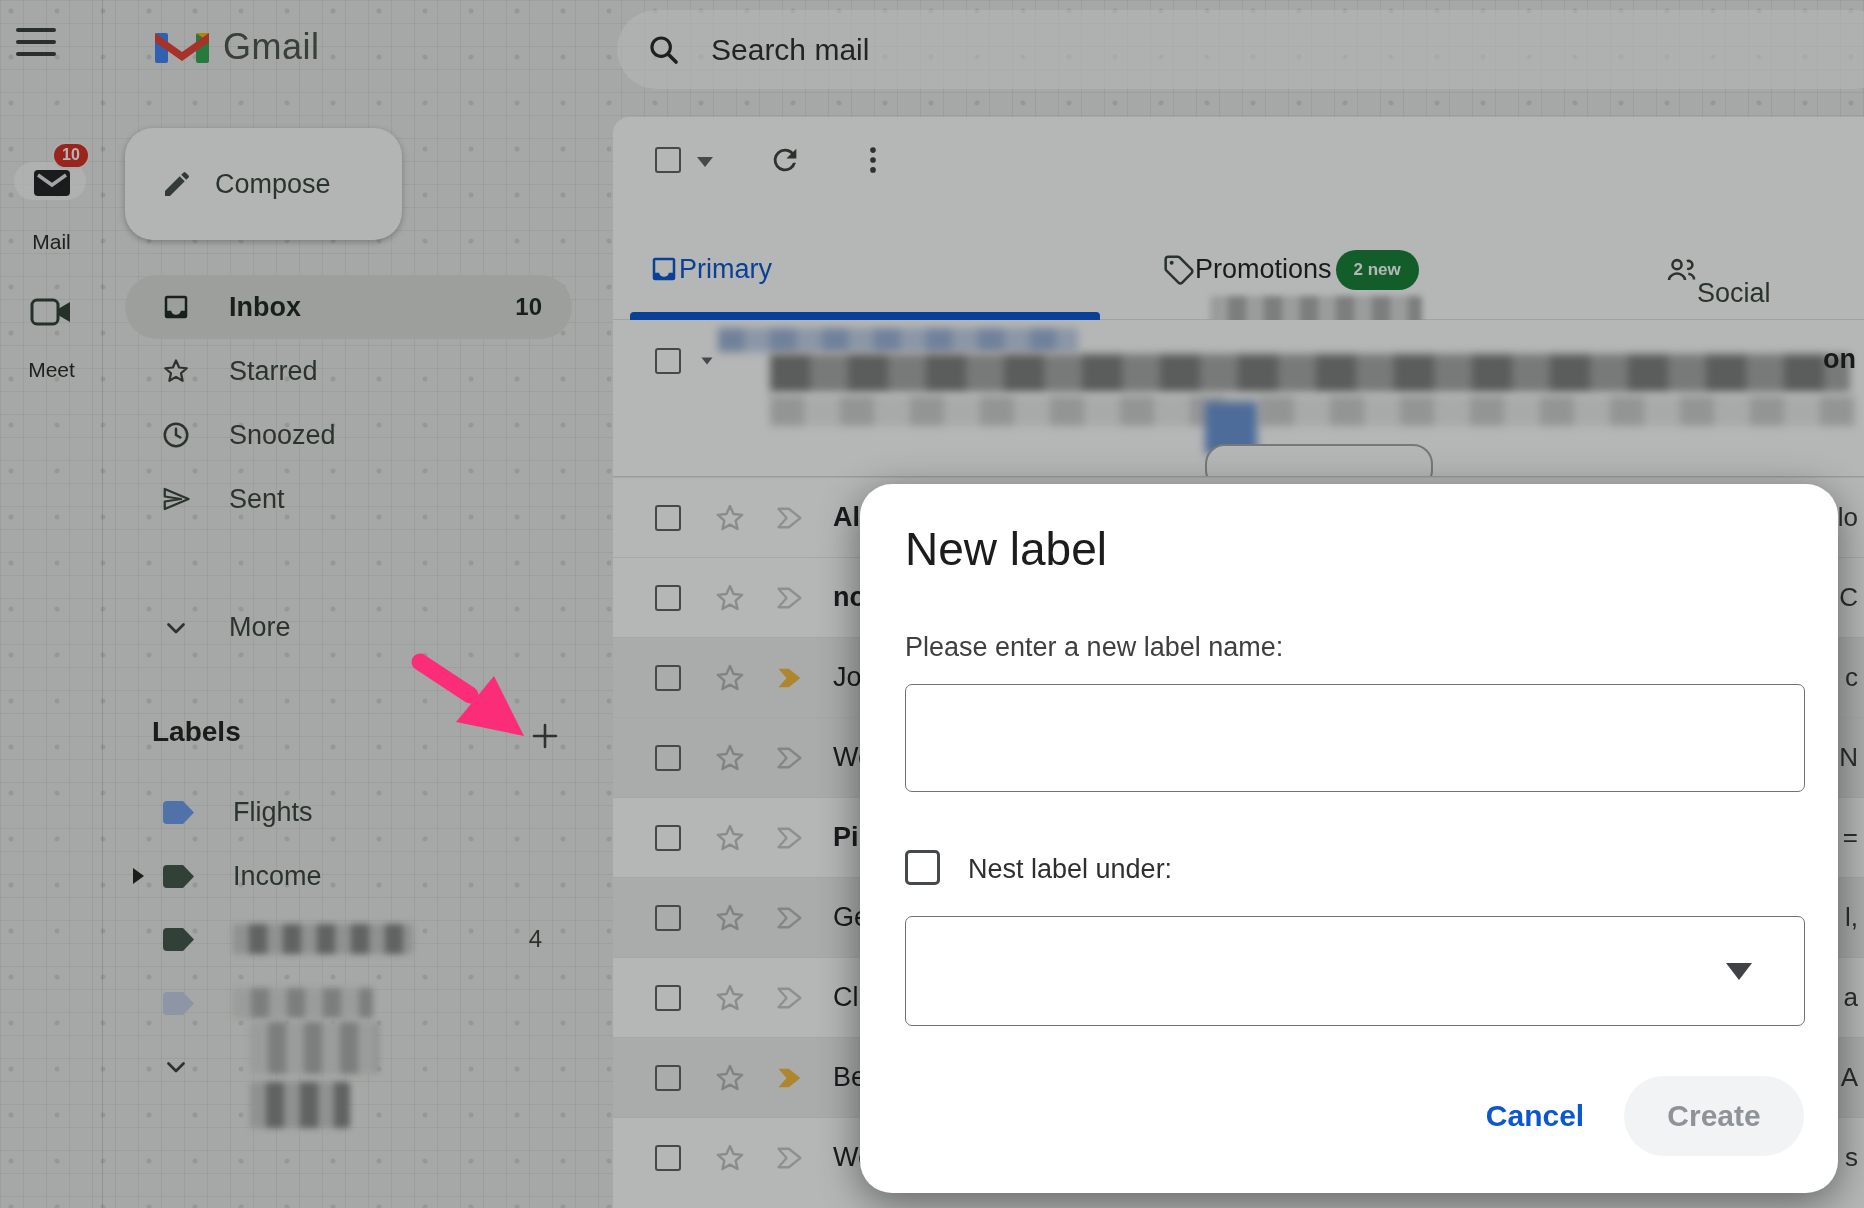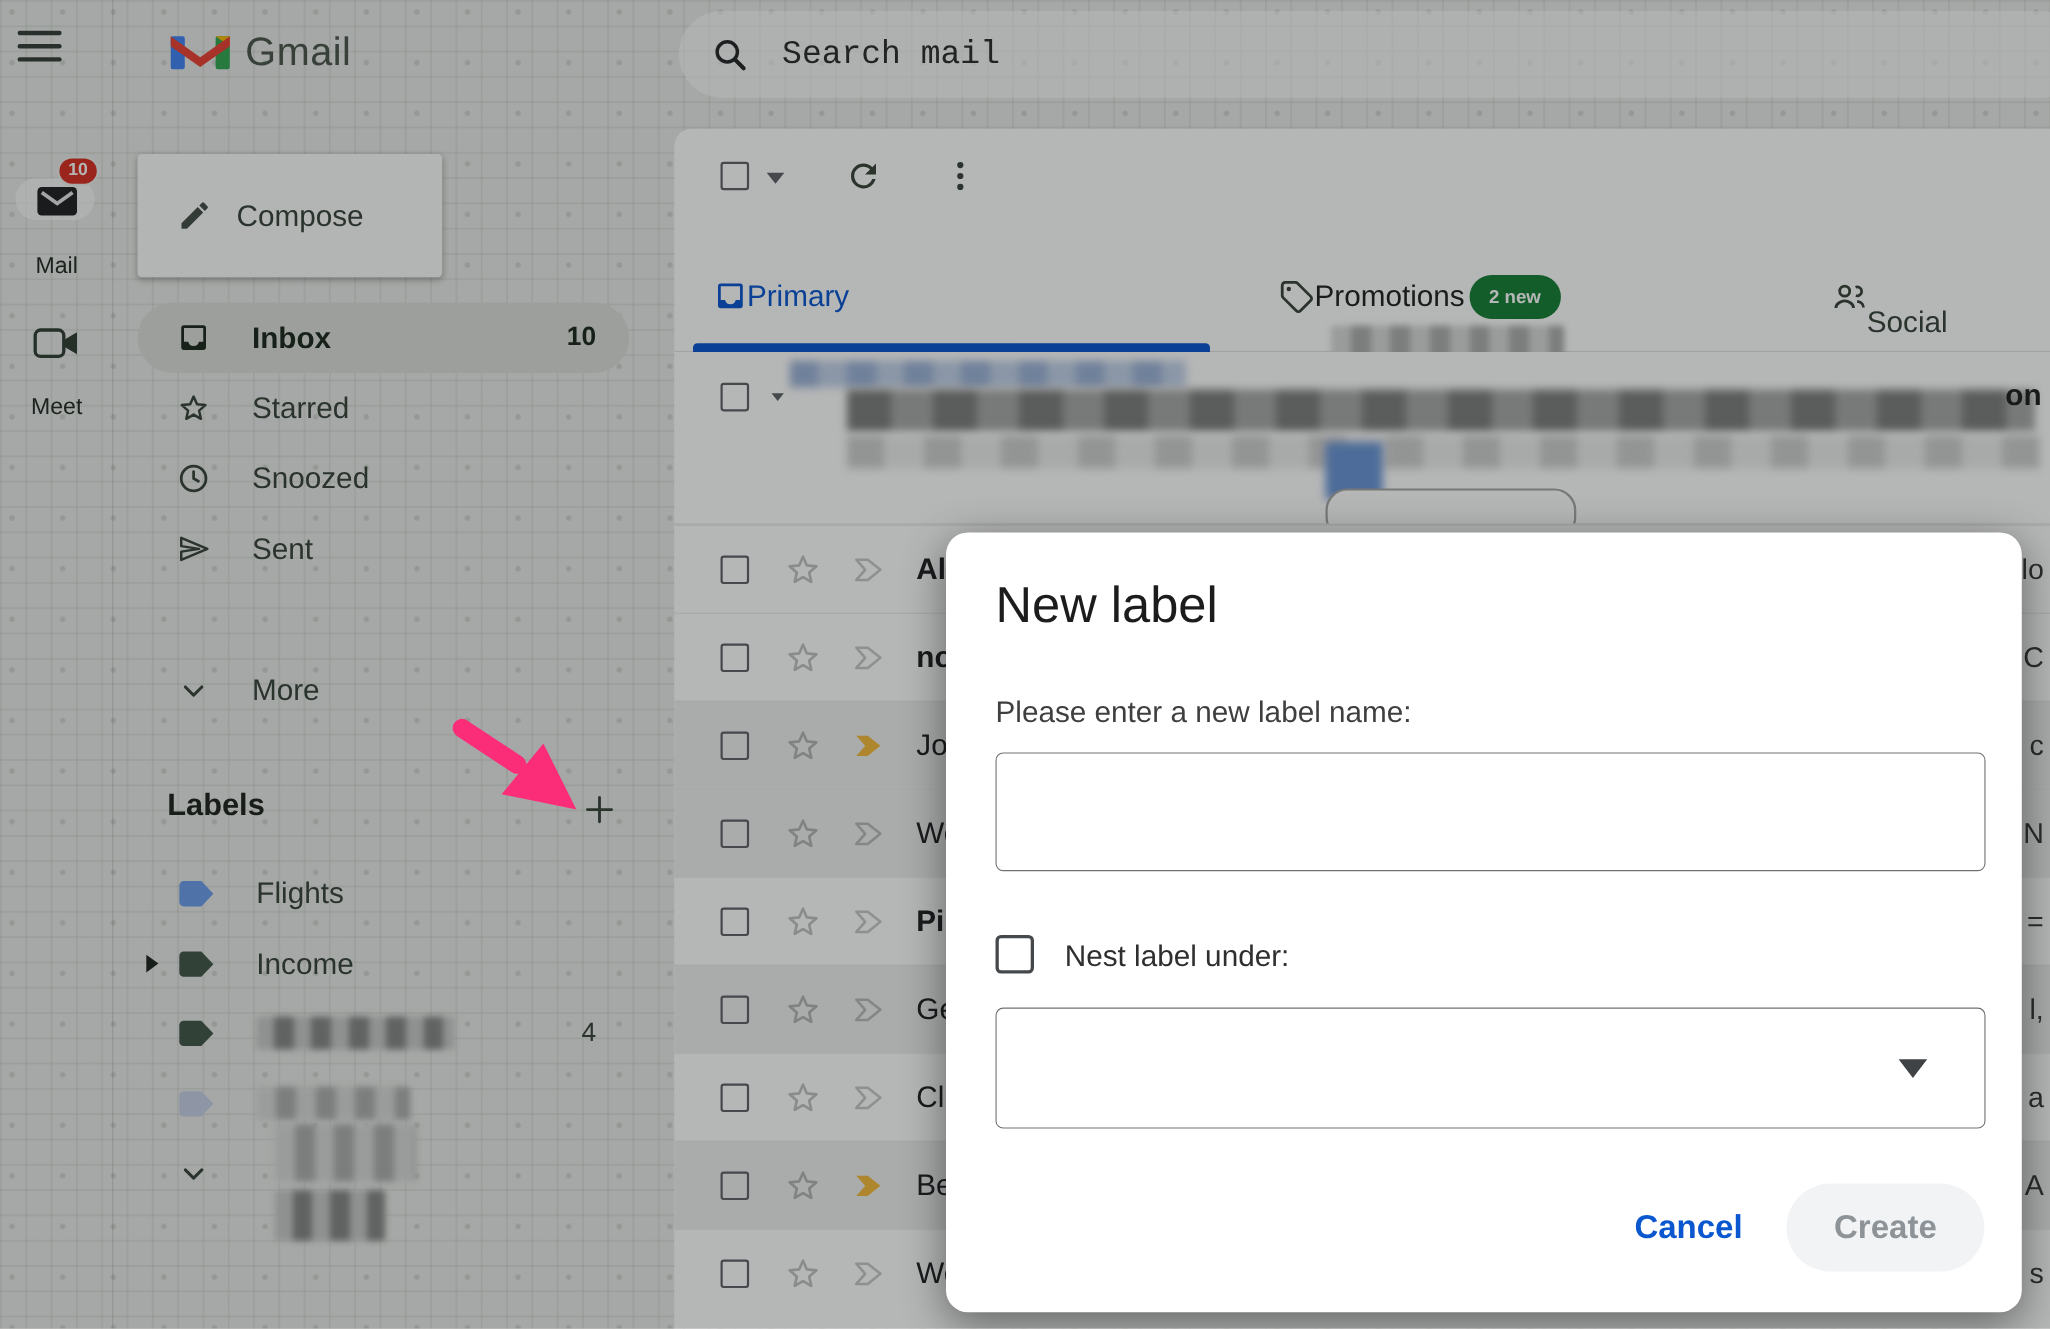--- a/index.html
+++ b/index.html
@@ -22,21 +22,21 @@
   .rail-mail-icon{position:absolute;left:33px;top:168px;}
   .rail-badge{position:absolute;left:52px;top:142px;min-width:38px;height:27px;border-radius:14px;background:#d93025;
     border:2.5px solid #eef0ec;color:#fff;font-size:16px;font-weight:700;line-height:22px;text-align:center;padding:0 4px;}
   .rail-label{font-size:21px;color:#242b25;font-weight:500;margin-top:12px;}
   .lbl-mail{top:218px;} .lbl-meet{top:346px;}
   .rail-meet-icon{position:absolute;left:30px;top:296px;}
   
   .sidebar{position:absolute;left:103px;top:0;width:510px;height:100%;}
   .logo{position:absolute;left:52px;top:26px;display:flex;align-items:center;gap:14px;}
   .logo-text{font-size:36px;color:#4c564e;font-weight:500;letter-spacing:.5px;}
-  .compose{position:absolute;left:22px;top:140px;width:277px;height:112px;border-radius:4px;background:#fdfdfc;
+  .compose{position:absolute;left:22px;top:128px;width:277px;height:112px;border-radius:28px;background:#fdfdfc;
     box-shadow:0 2px 6px rgba(0,0,0,.28);display:flex;align-items:center;gap:22px;padding-left:36px;cursor:pointer;}
   .compose-label{font-size:27px;font-weight:500;color:#39453c;}
   .nav-row{position:absolute;left:22px;width:447px;height:64px;border-radius:32px;display:flex;align-items:center;
     padding:0 30px 0 36px;gap:38px;cursor:pointer;color:#39453c;}
   .nav-row .nlabel{font-size:27px;}
   .nav-row .ncount{margin-left:auto;font-size:24px;}
   .nav-row.sel{background:#dcdfda;}
   .nav-row.sel .nlabel,.nav-row.sel .ncount{font-weight:700;color:#1d2a20;}
   .nav-row.boldlbl .nlabel{font-weight:700;color:#1d2a20;}
   .labels-hdr{position:absolute;left:49px;top:716px;font-size:28px;font-weight:600;color:#202520;}
@@ -46,21 +46,21 @@
     position:absolute;left:8px;top:24px;}
   .redact{border-radius:3px;filter:blur(3px);
     background:repeating-linear-gradient(90deg,#c9c9c9 0 16px,#878787 16px 34px);}
   .redact.light{background:repeating-linear-gradient(90deg,#d9d9d9 0 18px,#aeaeae 18px 36px);}
   .sb-blob1{position:absolute;left:147px;top:1022px;width:128px;height:52px;}
   .sb-blob2{position:absolute;left:147px;top:1082px;width:100px;height:46px;}
   
   .main{position:absolute;left:613px;top:0;right:0;bottom:0;}
   .searchbar{position:absolute;left:4px;top:10px;right:-30px;height:79px;border-radius:40px;background:rgba(255,255,255,.60);
     display:flex;align-items:center;gap:28px;padding-left:30px;}
-  .search-input{border:none;outline:none;background:transparent;font-size:30px;color:#26292a;width:600px;font-family:Liberation Mono, monospace;}
+  .search-input{border:none;outline:none;background:transparent;font-size:30px;color:#26292a;width:600px;}
   .search-input::placeholder{color:#2c2f30;opacity:1;}
   .surface{position:absolute;left:0;top:117px;right:0;bottom:0;background:#ffffff;border-top-left-radius:16px;overflow:hidden;}
   .toolbar{position:absolute;left:0;top:0;right:0;height:115px;}
   .cb{width:26px;height:26px;border:2.5px solid #5f6368;border-radius:3px;background:transparent;}
   .tb-cb{position:absolute;left:42px;top:30px;cursor:pointer;}
   .caret-down{width:0;height:0;border-left:8px solid transparent;border-right:8px solid transparent;border-top:10px solid #5f6368;}
   .tb-caret{position:absolute;left:84px;top:40px;cursor:pointer;}
   .tb-refresh{position:absolute;left:155px;top:26px;cursor:pointer;}
   .tb-more{position:absolute;left:243px;top:26px;cursor:pointer;}
   .tabs{position:absolute;left:0;top:115px;right:0;height:88px;border-bottom:1px solid #e3e3e3;}
@@ -91,21 +91,21 @@
   .mrow .cb{margin-left:42px;flex:0 0 26px;}
   .mrow .star{margin-left:32px;flex:0 0 34px;}
   .mrow .marker{margin-left:28px;flex:0 0 32px;}
   .sender{margin-left:26px;font-size:27px;color:#202124;white-space:nowrap;}
   .mrow.unread .sender{font-weight:700;}
   .rend{position:absolute;right:6px;font-size:26px;color:#3a3a3a;}
   .mr0{top:360px;} .mr1{top:440px;} .mr2{top:520px;} .mr3{top:600px;} .mr4{top:680px;}
   .mr5{top:760px;} .mr6{top:840px;} .mr7{top:920px;} .mr8{top:1000px;}
   
   .scrim{position:absolute;inset:0;background:rgba(10,12,12,.30);z-index:40;}
-  .dialog{position:absolute;left:860px;top:484px;width:978px;height:709px;background:#fff;border-radius:20px;z-index:50;
+  .dialog{position:absolute;left:860px;top:484px;width:978px;height:709px;background:#fff;border-radius:32px;z-index:50;
     box-shadow:0 10px 40px rgba(0,0,0,.45);}
   .dlg-title{position:absolute;left:45px;top:38px;font-size:46px;font-weight:400;color:#1c1c1c;}
   .dlg-prompt{position:absolute;left:45px;top:148px;font-size:27px;color:#3f3f3f;}
   .dlg-input{position:absolute;left:45px;top:200px;width:900px;height:108px;border:1.5px solid #6e7275;border-radius:7px;
     font-size:28px;padding:0 20px;outline:none;color:#202124;background:#fff;}
   .dlg-check{position:absolute;left:45px;top:366px;width:35px;height:35px;border:3px solid #46494c;border-radius:5px;cursor:pointer;background:#fff;}
   .dlg-nest{position:absolute;left:108px;top:370px;font-size:27px;color:#2f2f2f;}
   .dlg-select{position:absolute;left:45px;top:432px;width:900px;height:110px;border:1.5px solid #6e7275;border-radius:7px;cursor:pointer;background:#fff;}
   .dlg-select-caret{position:absolute;right:52px;top:46px;width:0;height:0;border-left:13px solid transparent;
     border-right:13px solid transparent;border-top:17px solid #3f4346;}

